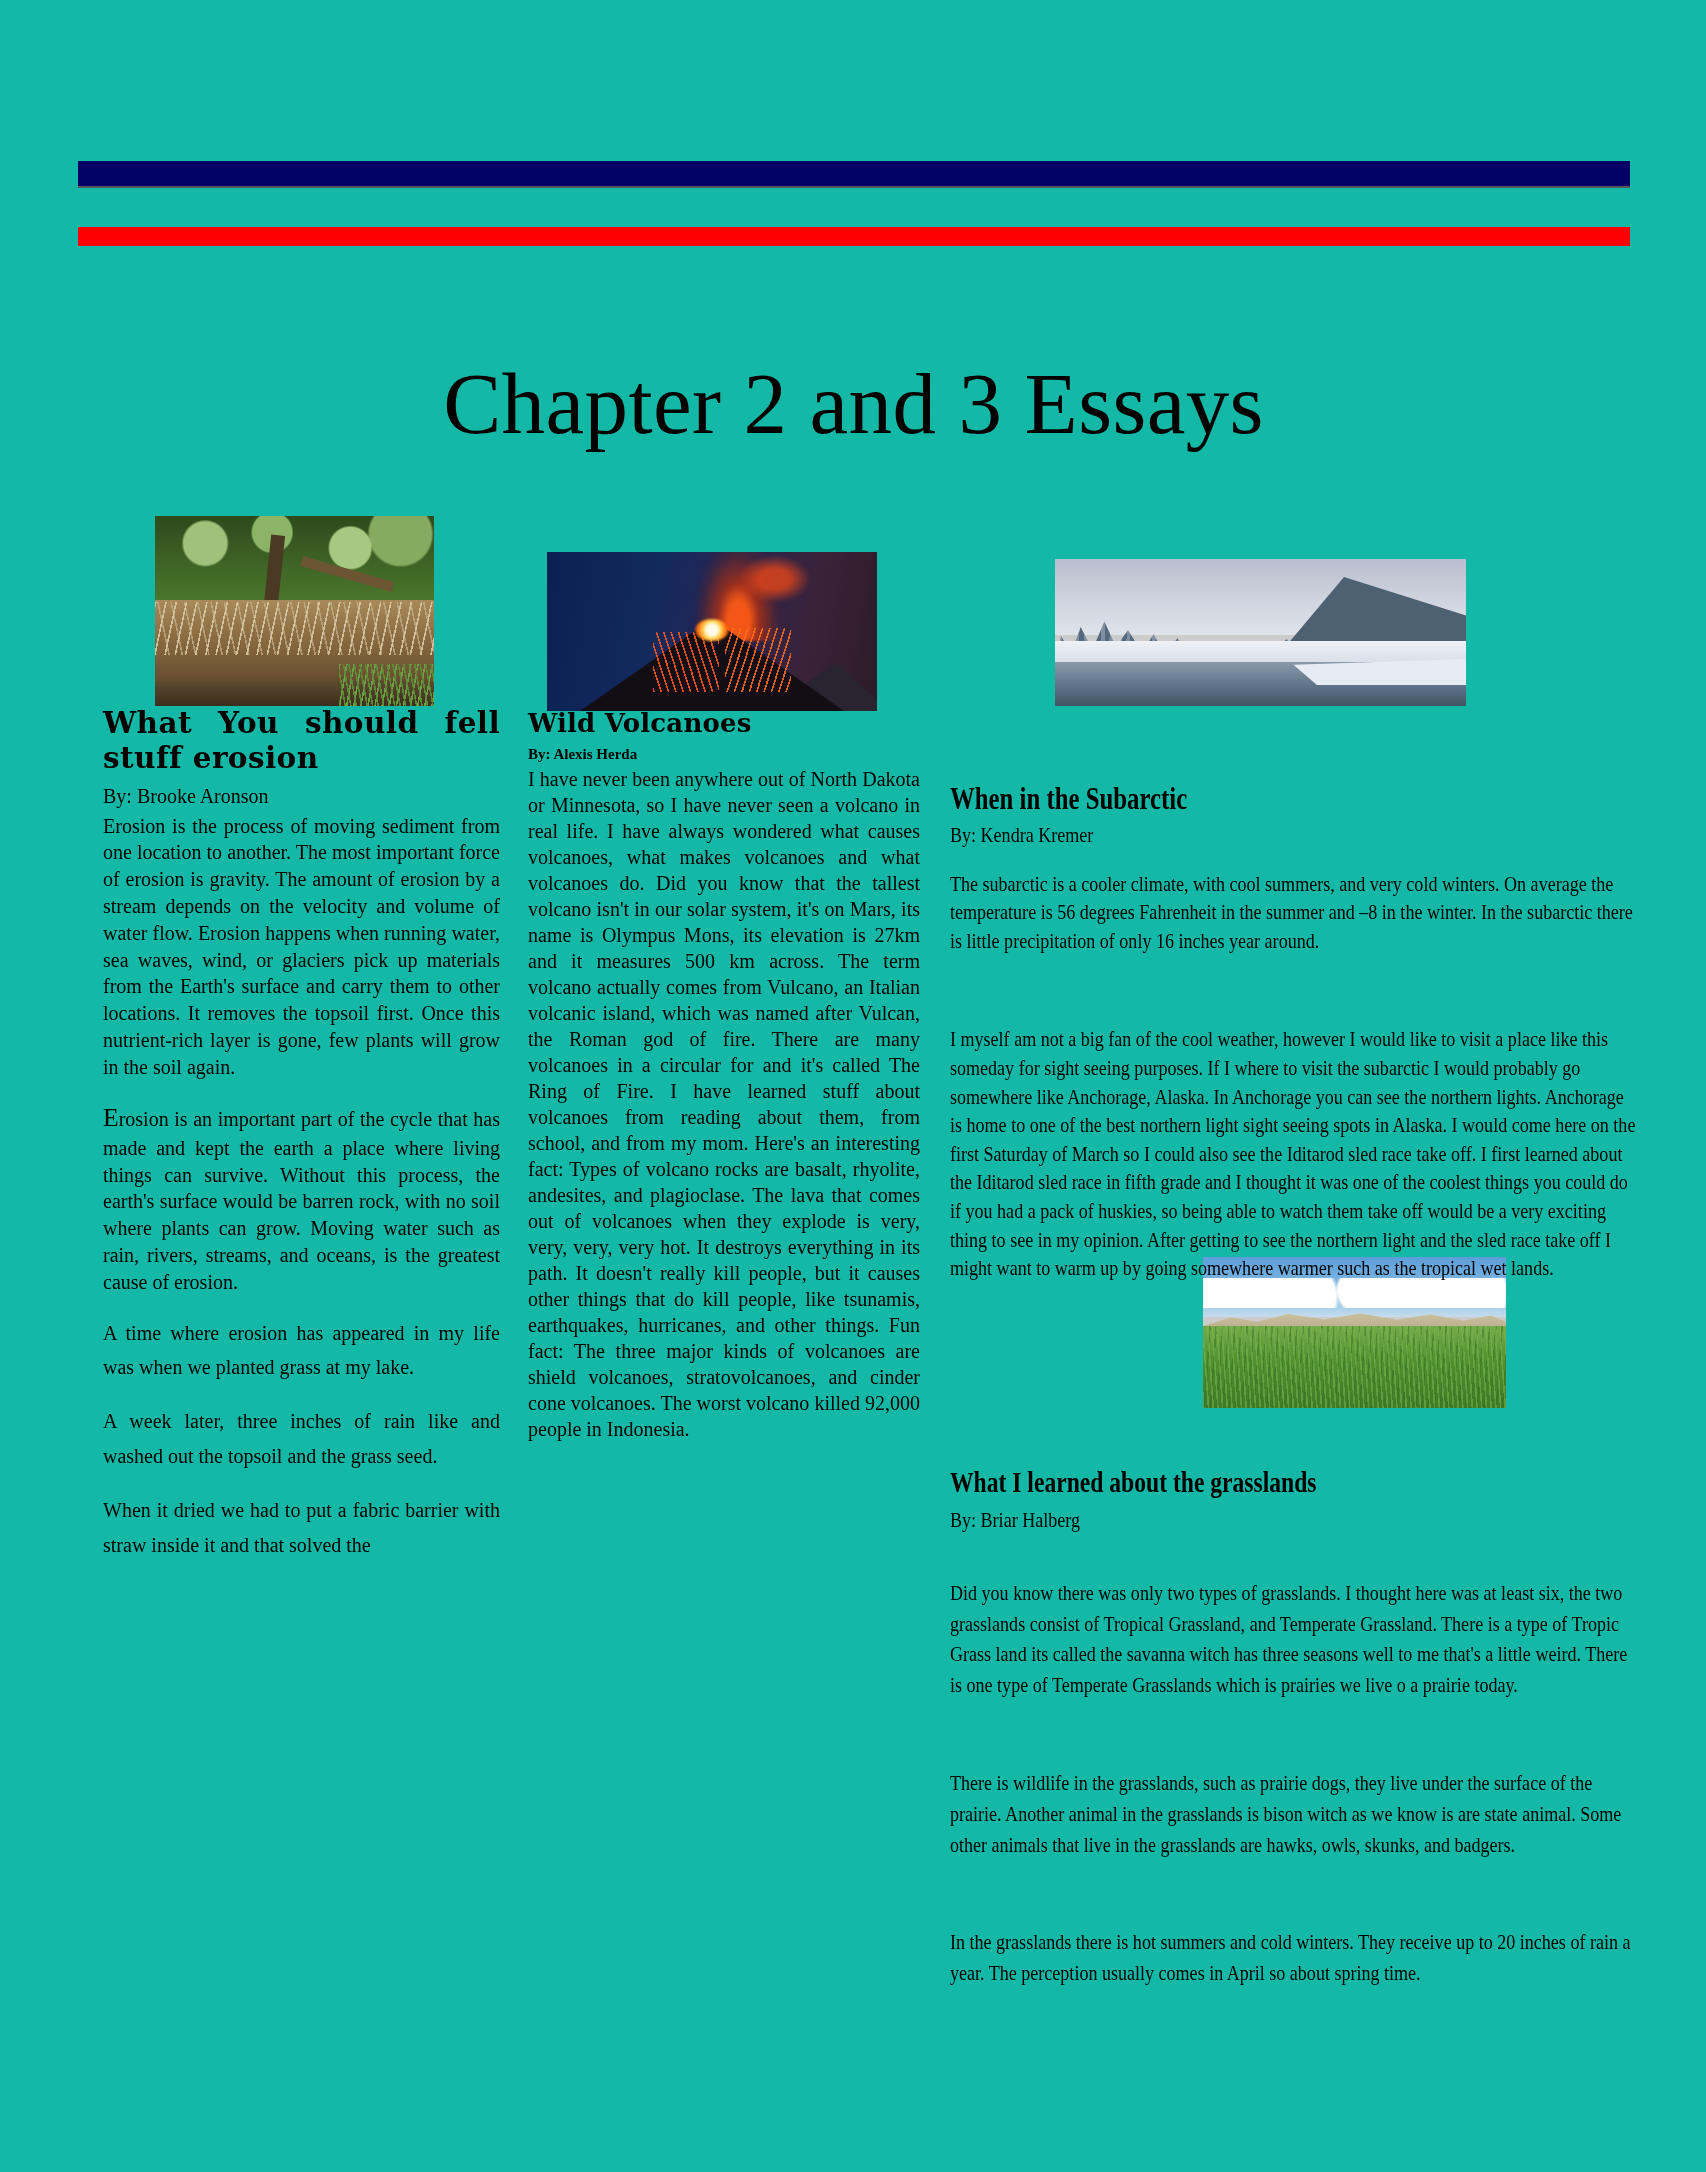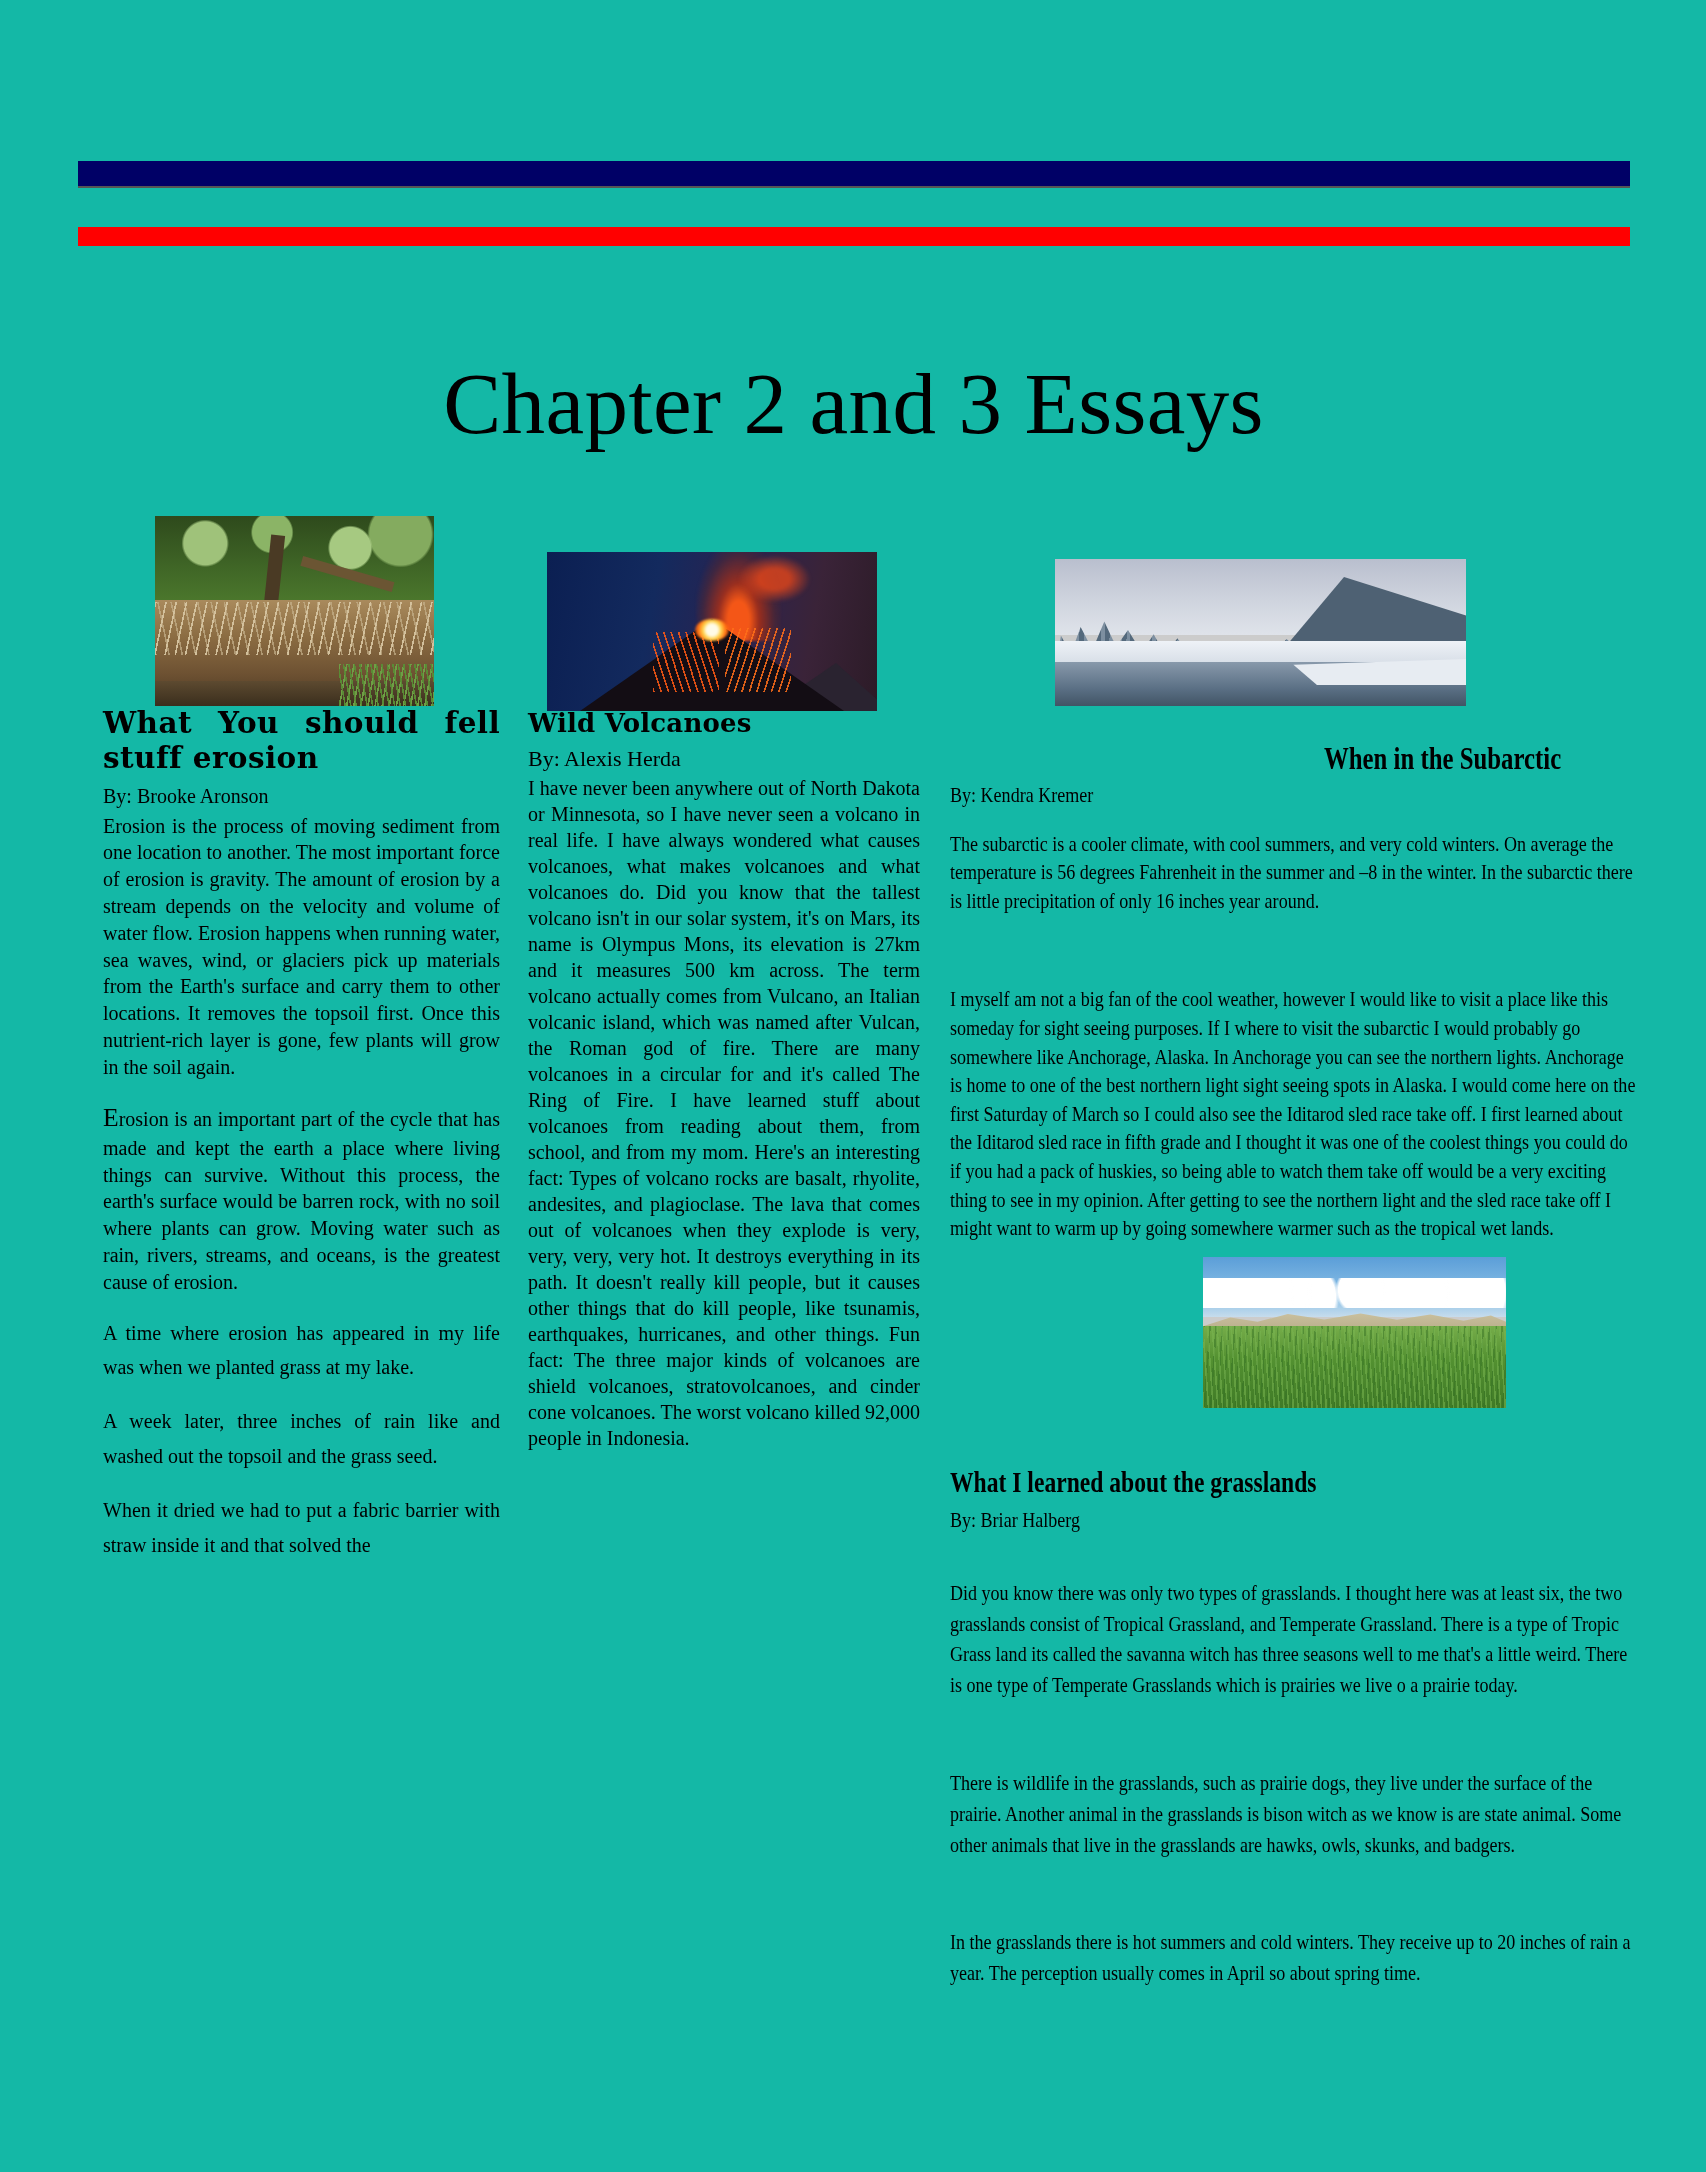--- a/index.html
+++ b/index.html
@@ -259,26 +259,26 @@
   }
   .col1 .headline-slab span { display: inline-block; }
   .col1 .byline { font-size: 20px; margin-top: 9.3px; }
   .col1 .body-just { font-size: 20px; line-height: 1.34; margin-top: 4.7px; }
   .col1 .p-dropstart::first-letter { font-size: 25.6px; }
   .col1 .p-loose { line-height: 1.72; }
 
   
   .col2 { position: absolute; left: 528px; top: 708px; width: 392px; }
   .col2 .headline-slab { font-size: 26px; letter-spacing: 0.2px; }
-  .col2 .byline { font-size: 22px; margin-top: 7.8px; }
+  .col2 .byline { font-size: 15px; margin-top: 7.8px; font-weight: bold; }
   .col2 .body-just { font-size: 20px; line-height: 1.30; margin-top: 3.1px; }
 
   
   .col3 { position: absolute; left: 950px; top: 741px; width: 671px; }
-  .col3 .head-wrap { text-align: right; }
+  .col3 .head-wrap { text-align: left; margin-top: 40px; }
   .col3 .headline-cond { font-size: 31px; display: inline-block; }
   .col3 .byline-cond { font-size: 22px; margin-top: 4.7px; }
   .col3 .para { font-size: 22px; line-height: 1.30; }
   .col3 .gap { height: 26px; }
 
   .c3-sub { position: absolute; left: 950px; top: 1466px; width: 671px; }
   .c3-sub .headline-cond { font-size: 29.5px; display: inline-block; }
   .c3-sub .byline-cond { font-size: 22px; margin-top: 7.8px; }
   .c3-sub .para { font-size: 22px; line-height: 1.40; }
   .c3-sub .gap { height: 23px; }

